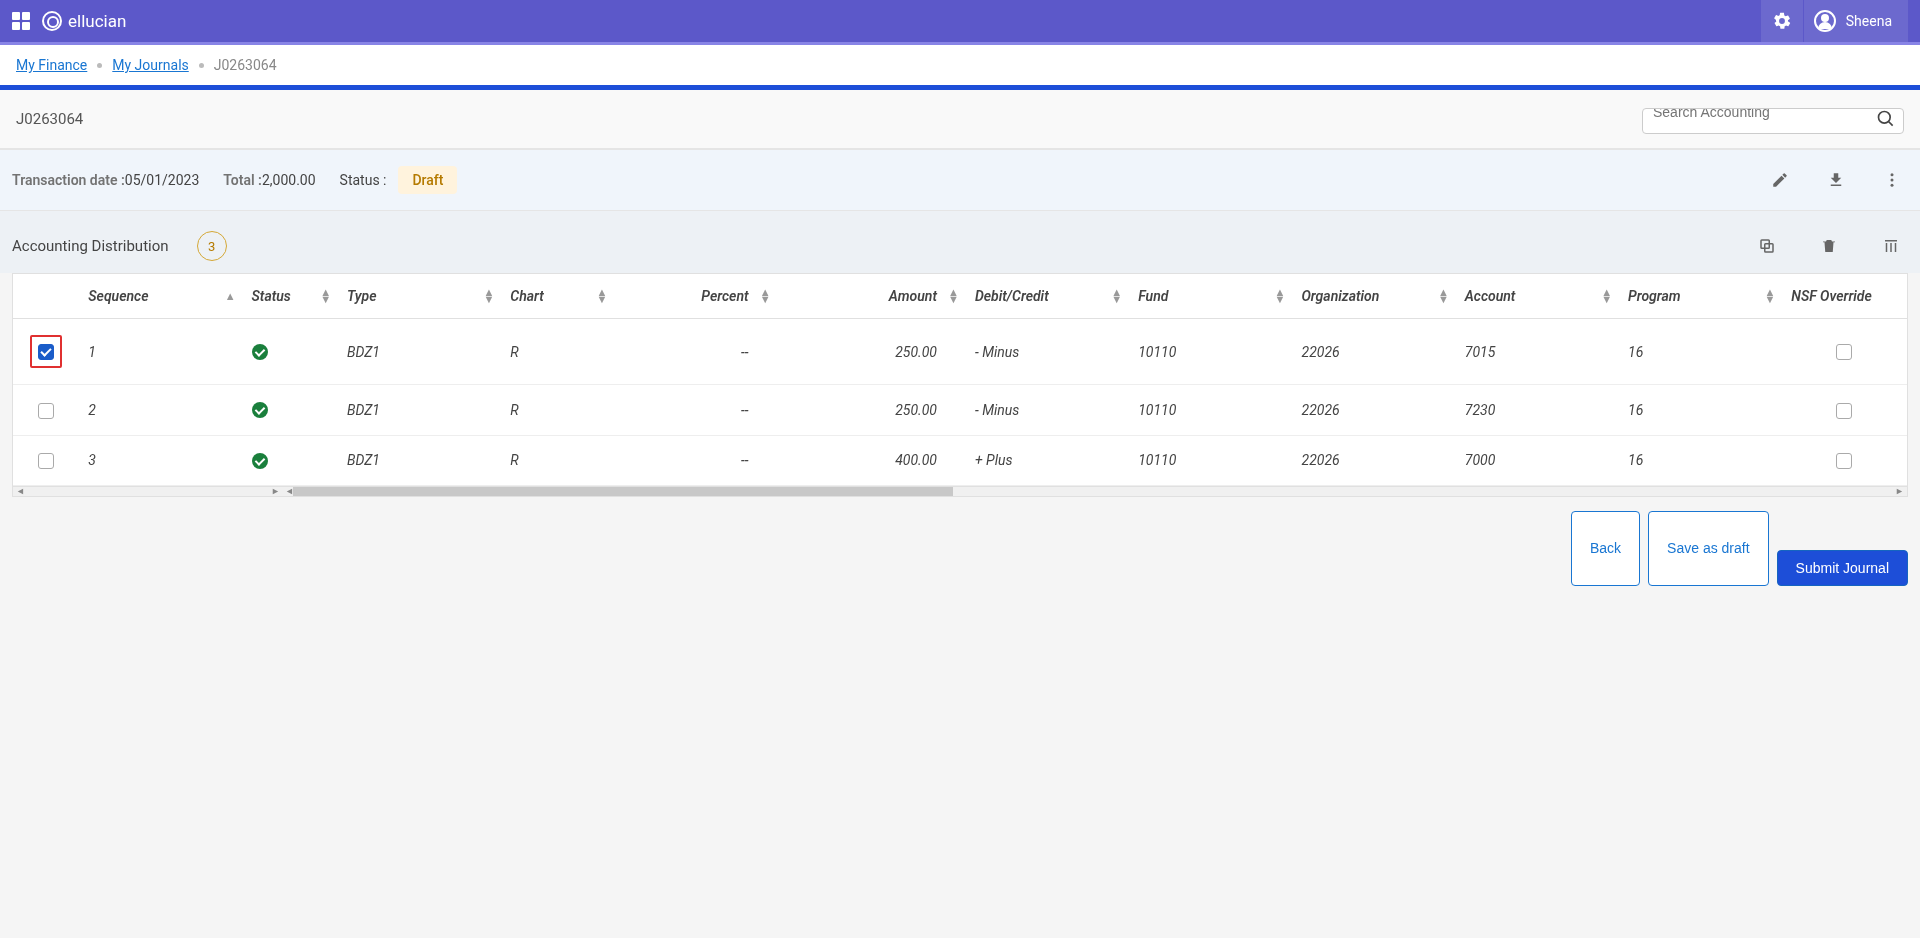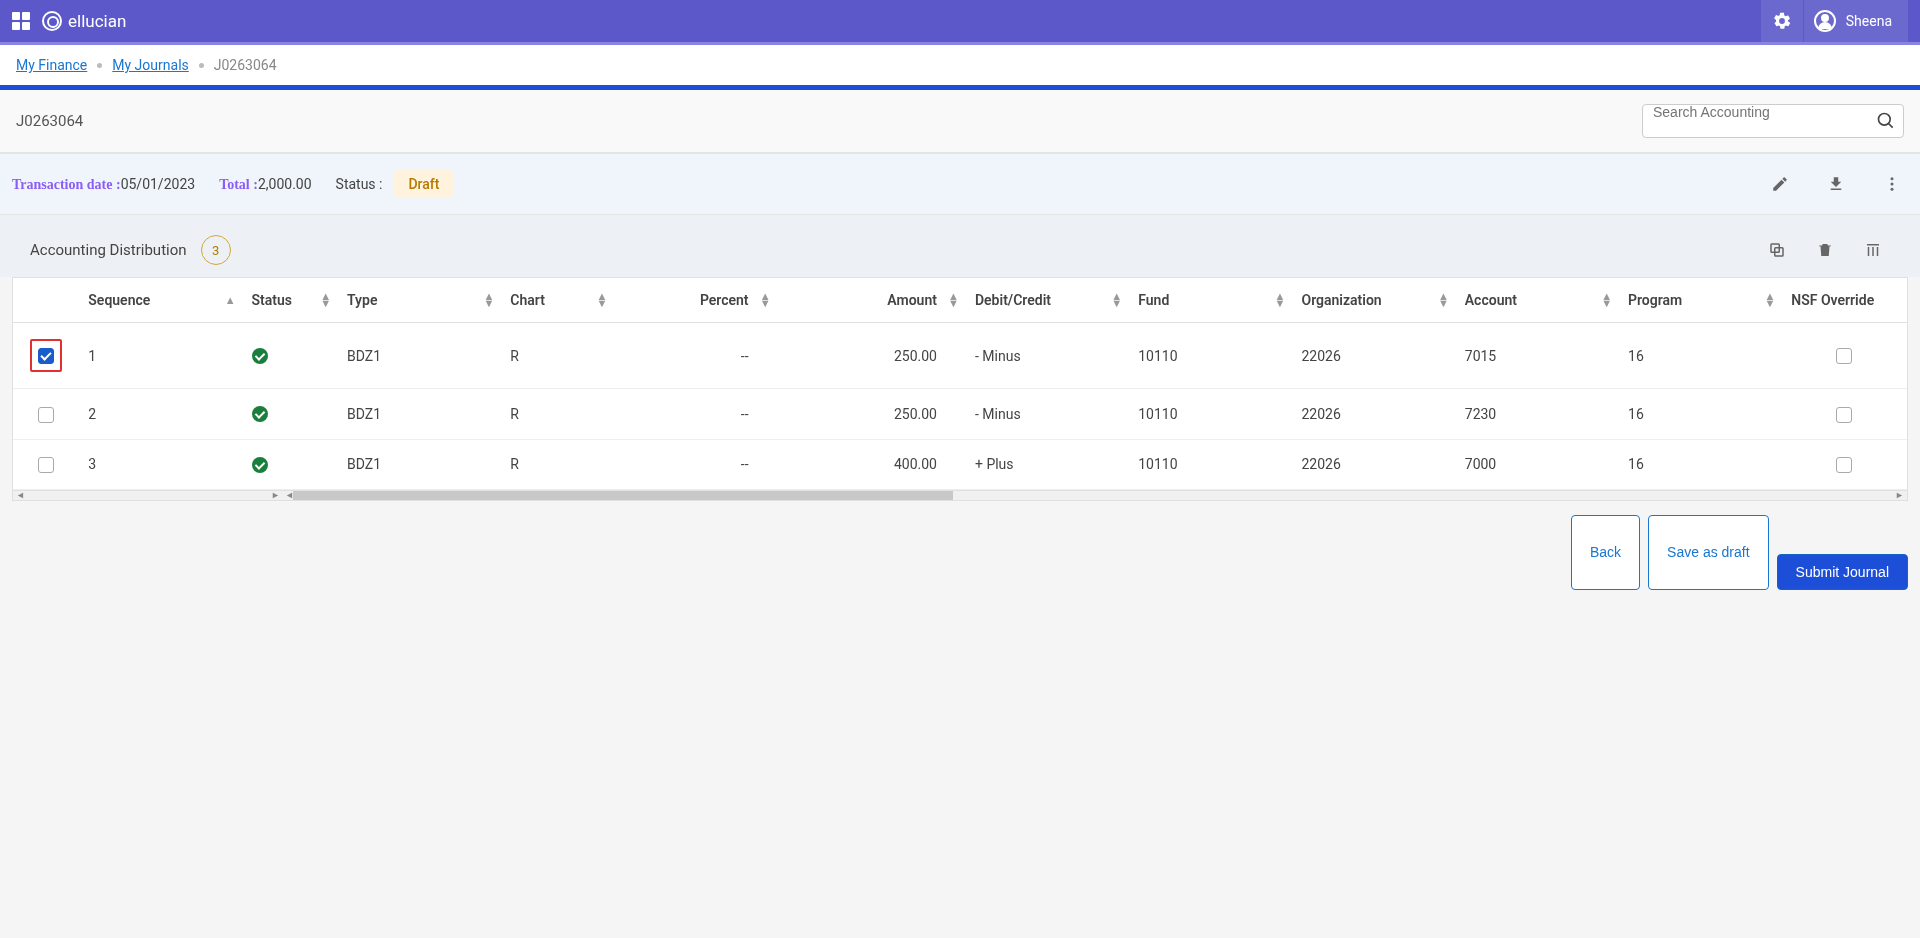--- a/index.html
+++ b/index.html
@@ -24,42 +24,42 @@
   
   .breadcrumb { padding: 12px 16px; background: #fff; border-bottom: 5px solid #1d4ed8; display: flex; align-items: center; gap: 10px; }
   .breadcrumb a { color: #1976d2; text-decoration: underline; cursor: pointer; }
   .crumb-sep { width: 5px; height: 5px; background: #bbb; border-radius: 50%; }
   .breadcrumb .current { color: #888; }
   
   
   .title-row { padding: 14px 16px; background: #f9f9f9; display: flex; align-items: center; justify-content: space-between; border-bottom: 1px solid #e5e5e5; }
   .page-title { font-size: 15px; color: #555; }
   .search-wrap { position: relative; }
-  .search-input { width: 262px; height: 34px; border: 1px solid #ccc; border-radius: 4px; padding: 0 36px 18px 10px; font-size: 14px; }
+  .search-input { width: 262px; height: 26px; border: 1px solid #ccc; border-radius: 4px; padding: 0 36px 18px 10px; font-size: 14px; }
   .search-wrap .sicon { position: absolute; right: 8px; top: 50%; transform: translateY(-50%); color: #555; }
   
   
   .meta-row { padding: 14px 12px; background: #f0f5fb; border-top: 1px solid #e5e5e5; border-bottom: 1px solid #e5e5e5; display: flex; align-items: center; gap: 24px; }
-  .meta-row .label { font-weight: 600; color: #8b5cf6; font-family: Liberation Serif, serif; }
+  .meta-row .label { font-weight: 600; color: #737373; }
   .meta-row .val { color: #444; }
   .status-badge { background: #fff3dd; color: #b57a00; padding: 6px 14px; border-radius: 4px; font-weight: 500; }
   .meta-spacer { flex: 1; }
   .meta-icon-btn { width: 32px; height: 32px; display: flex; align-items: center; justify-content: center; cursor: pointer; color: #666; border-radius: 4px; }
   
   
-  .section-header { padding: 18px 30px 10px; background: #edf1f5; display: flex; align-items: center; gap: 14px; justify-content: space-between; }
+  .section-header { padding: 18px 12px 10px; background: #edf1f5; display: flex; align-items: center; gap: 28px; justify-content: space-between; }
   .section-header .stitle { font-size: 15px; color: #444; }
   .count-badge { width: 30px; height: 30px; border: 1px solid #d4a837; border-radius: 50%; display: flex; align-items: center; justify-content: center; color: #b57a00; font-size: 13px; }
   .section-spacer { flex: 1; }
   .section-icon-btn { width: 34px; height: 34px; display: flex; align-items: center; justify-content: center; cursor: pointer; color: #666; }
   
   
   .table-card { margin: 0 12px; background: #fff; border: 1px solid #e0e0e0; }
   .tbl-wrap { overflow-x: auto; }
-  table { width: 100%; border-collapse: collapse; min-width: 1520px; table-layout: fixed; }
+  table { width: 100%; border-collapse: collapse; min-width: 1520px; table-layout: fixed; font-style: italic; }
   th { text-align: left; padding: 14px 10px; font-weight: 600; color: #444; border-bottom: 1px solid #e0e0e0; position: relative; white-space: nowrap; }
   th .sort { position: absolute; right: 6px; top: 50%; transform: translateY(-50%); color: #999; font-size: 11px; line-height: 7px; }
   th.right { text-align: right; padding-right: 28px; }
   th.right .sort { right: 6px; }
   td { padding: 16px 10px; border-bottom: 1px solid #eee; color: #444; }
   td.right { text-align: right; padding-right: 28px; }
   td.center { text-align: center; }
   .chk { width: 16px; height: 16px; border: 1px solid #aaa; border-radius: 3px; display: inline-block; cursor: pointer; vertical-align: middle; }
   .chk.checked { background: #1a5cc9; border-color: #1a5cc9; position: relative; }
   .chk.checked::after { content: ""; position: absolute; left: 4px; top: 1px; width: 4px; height: 8px; border: solid #fff; border-width: 0 2px 2px 0; transform: rotate(45deg); }

